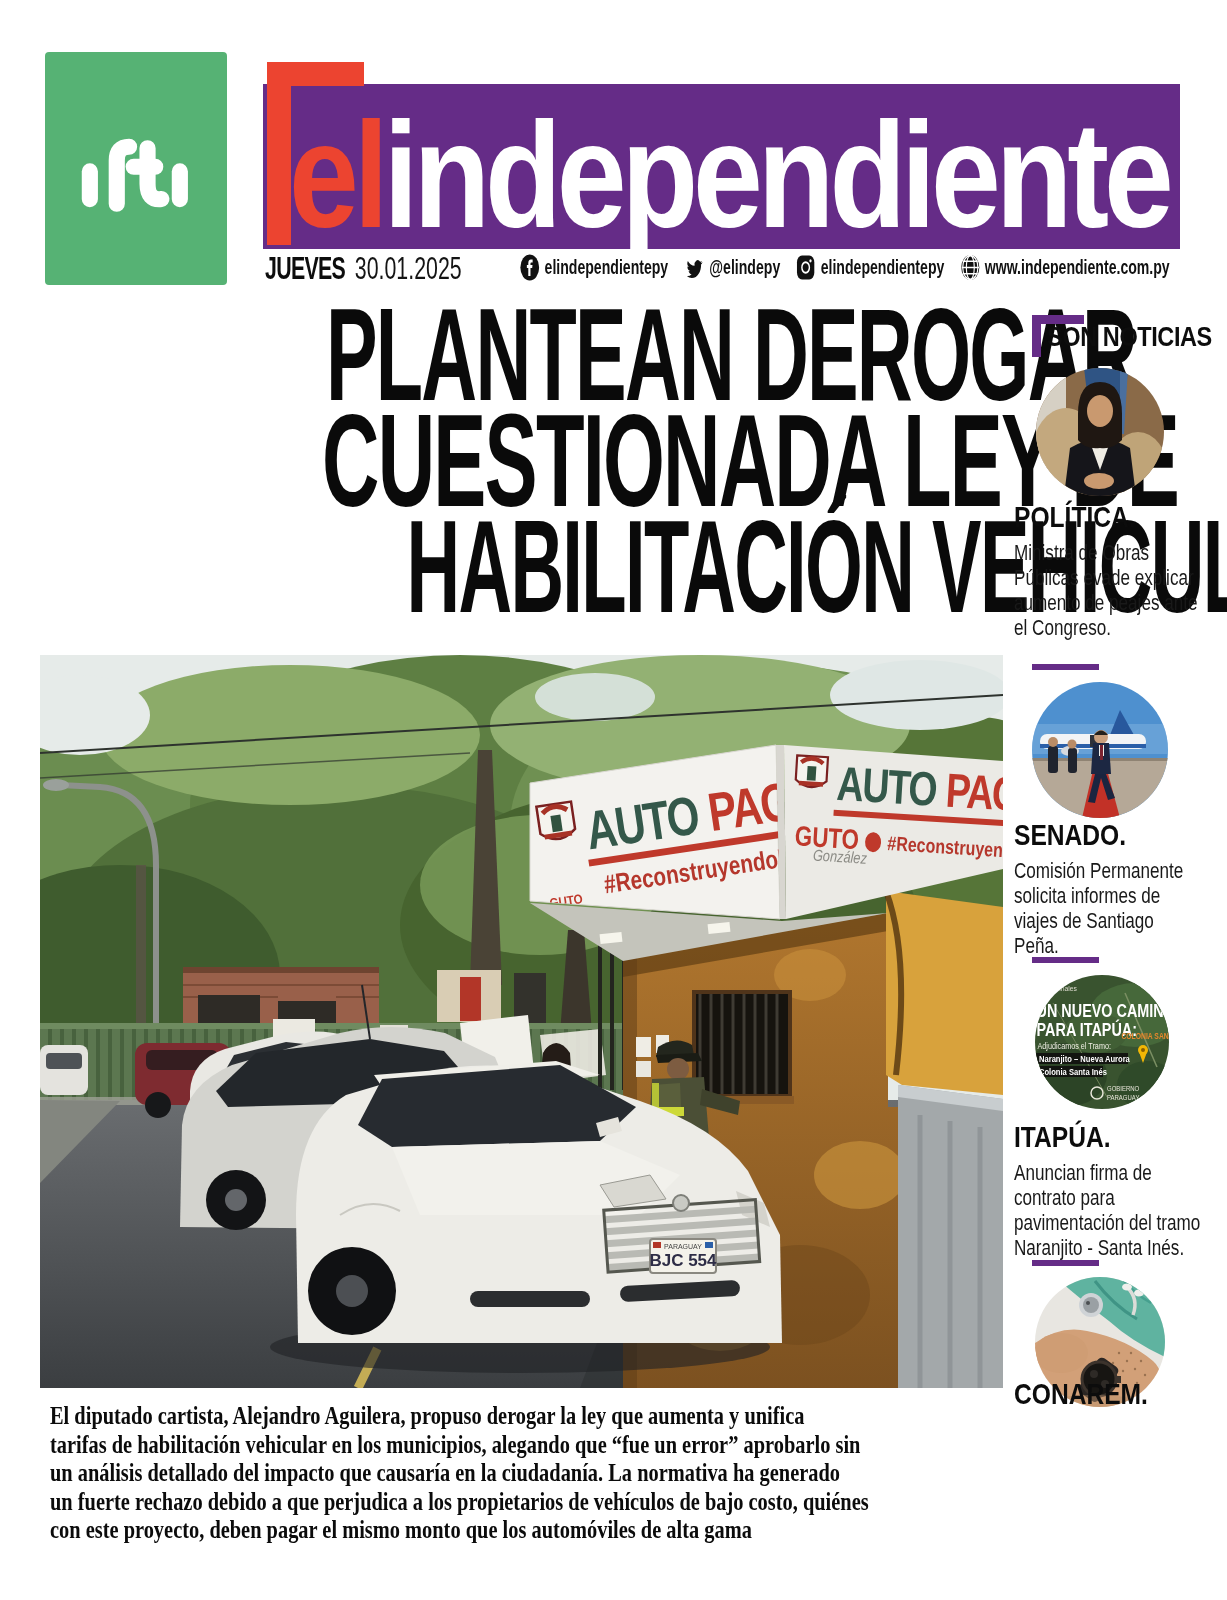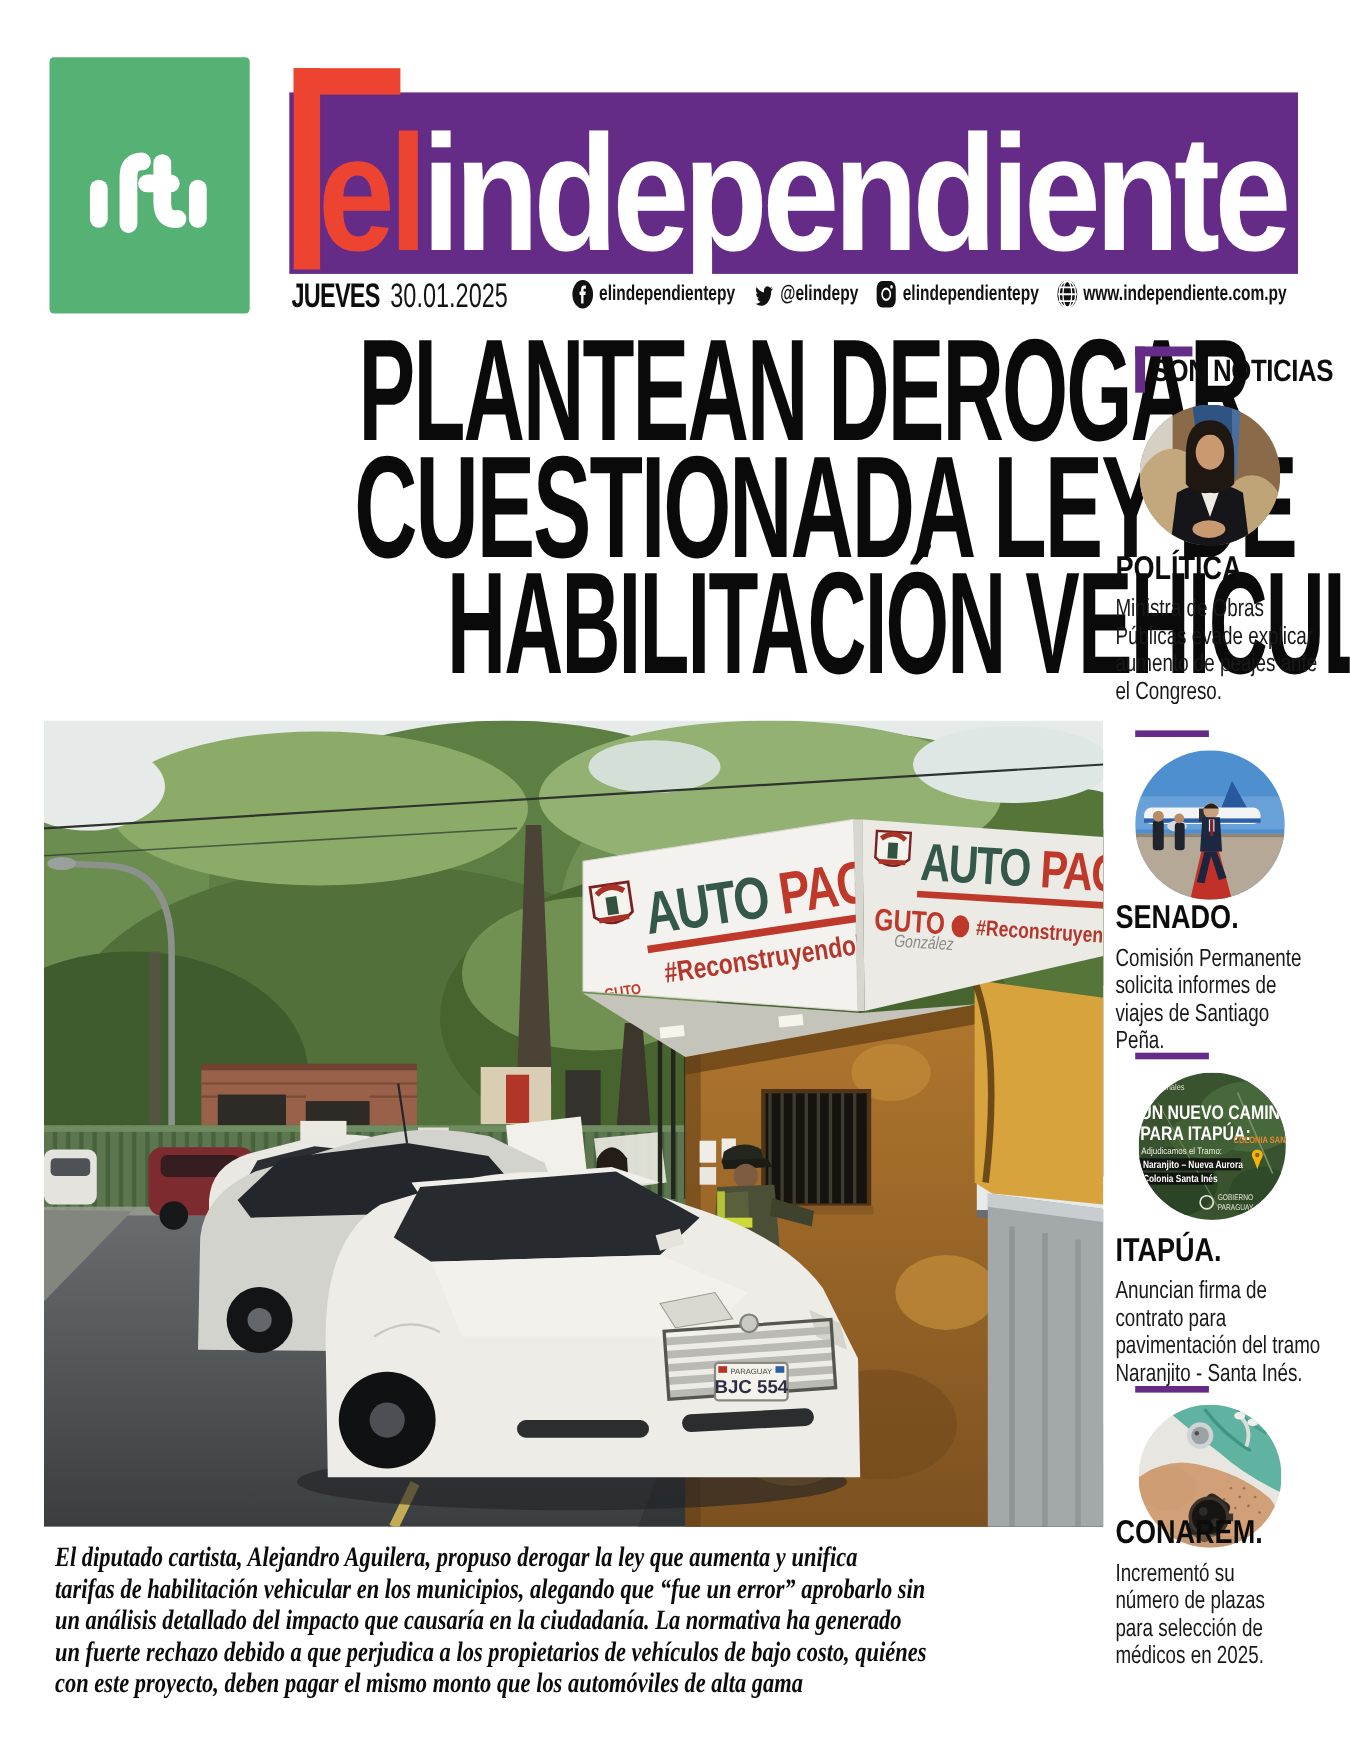--- a/index.html
+++ b/index.html
@@ -33,21 +33,21 @@
   .sb-title{left:1047px;top:321px;font-size:28px;font-weight:bold;letter-spacing:-.5px;color:#0d0d0d;white-space:nowrap;}
   .brk-v{left:1032px;top:315px;width:9px;height:42px;background:#652C87;}
   .brk-h{left:1032px;top:315px;width:52px;height:9px;background:#652C87;}
   .circle{border-radius:50%;overflow:hidden;}
   .circle svg{display:block;width:100%;height:100%;}
   .divider{width:67px;height:6px;background:#652C87;left:1032px;}
   .cat{font-size:30px;font-weight:bold;color:#0c0c0c;white-space:nowrap;}
   .sb-line{font-size:22.5px;line-height:25px;color:#191919;white-space:nowrap;}
   .sb-text{left:1014px;}
   
-  .lead{left:50px;top:1402px;font-family:"Liberation Serif",serif;font-weight:bold;color:#0b0b0b;font-style:italic;}
+  .lead{left:50px;top:1402px;font-family:"Liberation Serif",serif;font-weight:bold;color:#0b0b0b;}
   .lead .ln{font-size:25.5px;line-height:28.6px;white-space:nowrap;}
   svg text{font-family:"Liberation Sans",sans-serif;}
 </style>
 </head>
 <body>
 
 <div class="abs logo-box">
   <svg class="abs" style="left:20px;top:84px" width="142" height="80" viewBox="0 0 150 104">
     <g stroke="#ffffff" stroke-width="21" stroke-linecap="round" fill="none">
       <path d="M15,46 L15,82"></path>
@@ -269,26 +269,20 @@
     <circle cx="64" cy="102" r="17" fill="#171512"></circle>
     <circle cx="64" cy="102" r="17" fill="none" stroke="#3c332c" stroke-width="3"></circle>
     <circle cx="59" cy="97" r="4" fill="#2e2a26"></circle>
     <circle cx="70" cy="107" r="4" fill="#2e2a26"></circle>
     <rect x="81" y="99" width="5" height="7" fill="#3c332c"></rect>
     <ellipse cx="58" cy="127" rx="50" ry="9" fill="#b98f68" opacity=".45"></ellipse>
   </svg>
 </div>
 <div class="abs sb-text" style="top:1377px">
   <div class="cat sx82">CONAREM.</div>
-  <div style="margin-top:6px">
-    <div class="sb-line sx76">Incrementó su</div>
-    <div class="sb-line sx76">número de plazas</div>
-    <div class="sb-line sx76">para selección de</div>
-    <div class="sb-line sx76">médicos en 2025.</div>
-  </div>
 </div>
 
 <svg class="abs" style="left:40px;top:655px" width="963" height="733" viewBox="0 0 963 733">
   <defs>
     <linearGradient id="roadG" x1="0" y1="0" x2="0" y2="1">
       <stop offset="0" stop-color="#6a6d70"></stop>
         <stop offset="1" stop-color="#3b3e41"></stop>
     </linearGradient>
     <linearGradient id="wallG" x1="0" y1="0" x2="0" y2="1">
       <stop offset="0" stop-color="#b0762e"></stop>

